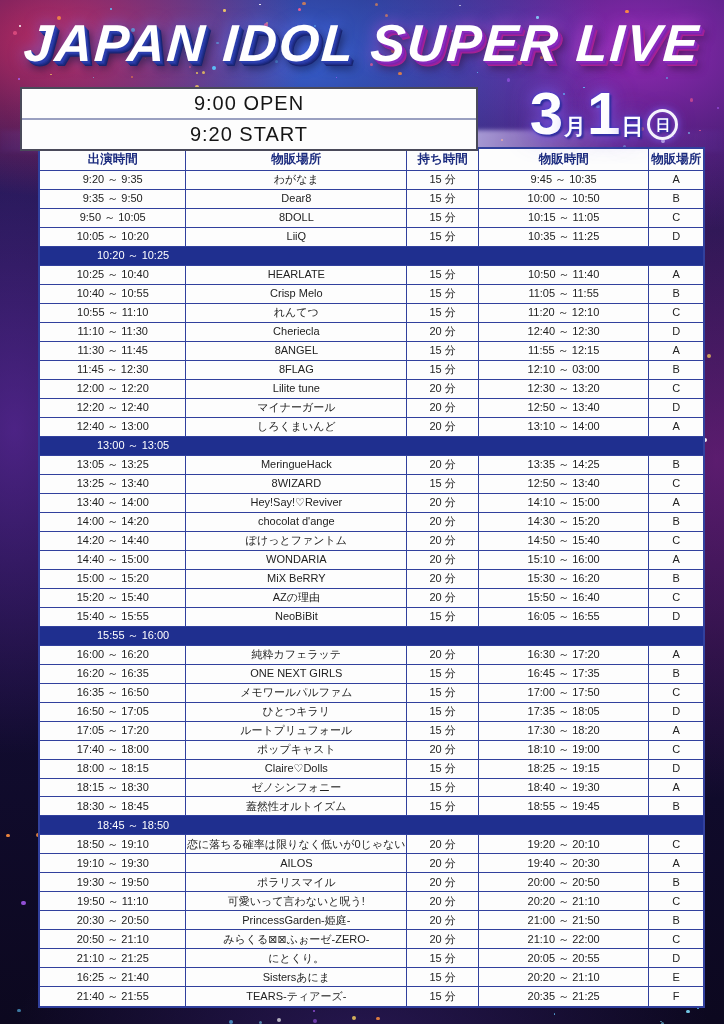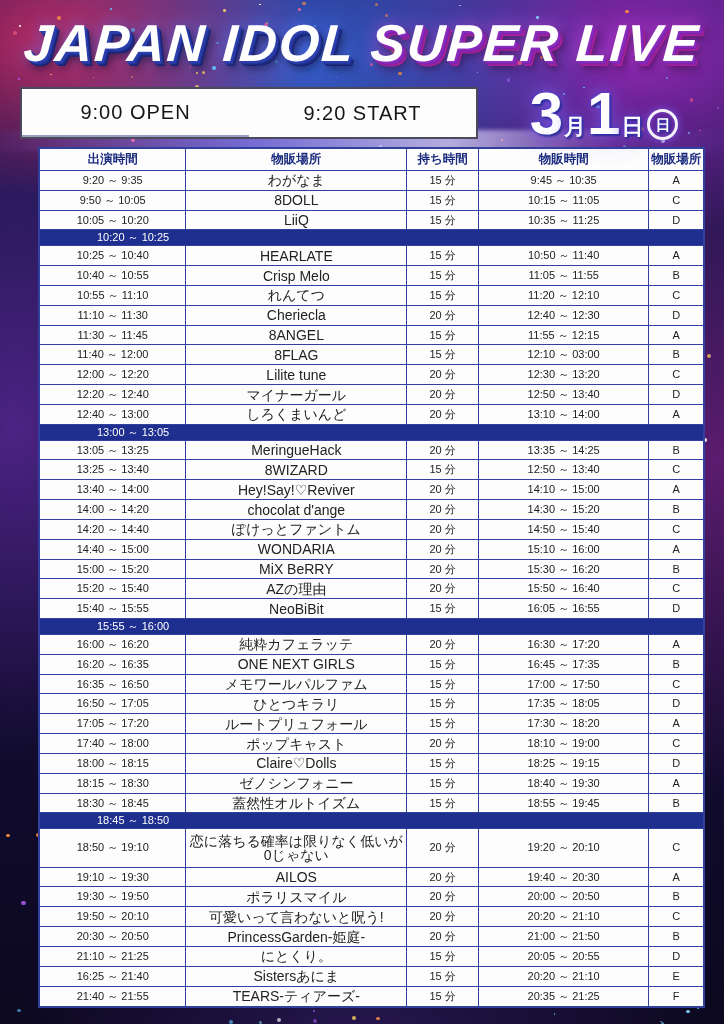--- a/index.html
+++ b/index.html
@@ -34,23 +34,23 @@
     text-shadow:1px 1px 0 #2c3fae,2px 2px 0 #2c3fae,3px 3px 0 #25359a,4px 4px 0 #1e2b85,
       5px 5px 0 #182470,6px 7px 10px rgba(0,0,20,.65),0 0 16px rgba(90,120,255,.75);
   }
   .title .t2{
     text-shadow:1px 1px 0 #8a2bbf,2px 2px 0 #8a2bbf,3px 3px 0 #7a25ab,4px 4px 0 #951fa6,
       5px 5px 0 #a8238f,6px 7px 10px rgba(20,0,25,.65),0 0 16px rgba(210,80,230,.75);
   }
 
   
   .info-box{
-    position:absolute;left:20px;top:87px;width:458px;height:52px;z-index:3;
+    position:absolute;left:20px;top:87px;width:458px;height:64px;z-index:3;
     background:#fdfdfd;border:2px solid #4a4a5a;box-sizing:border-box;
-    display:flex;flex-direction:row;
+    display:flex;flex-direction:column;
   }
   .info-box .line{
     flex:1;display:flex;align-items:center;justify-content:center;
     font-size:20px;letter-spacing:1px;color:#151515;
   }
   .info-box .line:first-child{border-bottom:2px solid #9aa0c0;}
 
   
   .date{
     position:absolute;left:492px;top:80px;width:224px;height:64px;z-index:3;
@@ -74,21 +74,21 @@
   .schedule col.c1{width:22.1%}.schedule col.c2{width:33.2%}.schedule col.c3{width:10.8%}
   .schedule col.c4{width:25.6%}.schedule col.c5{width:8.3%}
   .schedule th{
     border:1.5px solid #31409d;background:#fdfdfd;color:#1b2b7e;
     font-size:12.5px;font-weight:bold;height:21px;padding:0;
   }
   .schedule td{
     border:1.5px solid #31409d;background:#fdfdfd;color:#222;
     font-size:11px;text-align:center;padding:0;line-height:1;
   }
-  .schedule td.c-name{font-size:14px;}
+  .schedule td.c-name{font-size:11px;}
   .schedule tr.break td{
     background:#1f2f8f;color:#fff;text-align:left;padding-left:57px;font-size:11px;
   }
 </style>
 </head>
 <body>
 
 <div class="poster">
   <div class="confetti" id="confetti">
       <div class="dot" style="left: 376.3px; top: 1016.9px; width: 3.6px; height: 3.6px; background: rgb(255, 143, 63); opacity: 0.84;"></div>
@@ -302,20 +302,27 @@
     </thead>
     <tbody>
   <tr>
     <td class="c-time">9:20 ～ 9:35</td>
     <td class="c-name">わがなま</td>
     <td class="c-dur">15 分</td>
     <td class="c-sales">9:45 ～ 10:35</td>
     <td class="c-place">A</td>
   </tr>
 
+  <tr>
+    <td class="c-time">9:35 ～ 9:50</td>
+    <td class="c-name">Dear8</td>
+    <td class="c-dur">15 分</td>
+    <td class="c-sales">10:00 ～ 10:50</td>
+    <td class="c-place">B</td>
+  </tr>
 
   <tr>
     <td class="c-time">9:50 ～ 10:05</td>
     <td class="c-name">8DOLL</td>
     <td class="c-dur">15 分</td>
     <td class="c-sales">10:15 ～ 11:05</td>
     <td class="c-place">C</td>
   </tr>
 
   <tr>
@@ -364,21 +371,21 @@
 
   <tr>
     <td class="c-time">11:30 ～ 11:45</td>
     <td class="c-name">8ANGEL</td>
     <td class="c-dur">15 分</td>
     <td class="c-sales">11:55 ～ 12:15</td>
     <td class="c-place">A</td>
   </tr>
 
   <tr>
-    <td class="c-time">11:40 ～ 12:00</td>
+    <td class="c-time">11:45 ～ 12:30</td>
     <td class="c-name">8FLAG</td>
     <td class="c-dur">15 分</td>
     <td class="c-sales">12:10 ～ 03:00</td>
     <td class="c-place">B</td>
   </tr>
 
   <tr>
     <td class="c-time">12:00 ～ 12:20</td>
     <td class="c-name">Lilite tune</td>
     <td class="c-dur">20 分</td>
@@ -577,36 +584,43 @@
 
   <tr>
     <td class="c-time">19:30 ～ 19:50</td>
     <td class="c-name">ポラリスマイル</td>
     <td class="c-dur">20 分</td>
     <td class="c-sales">20:00 ～ 20:50</td>
     <td class="c-place">B</td>
   </tr>
 
   <tr>
-    <td class="c-time">19:50 ～ 20:10</td>
+    <td class="c-time">19:50 ～ 11:10</td>
     <td class="c-name">可愛いって言わないと呪う!</td>
     <td class="c-dur">20 分</td>
     <td class="c-sales">20:20 ～ 21:10</td>
     <td class="c-place">C</td>
   </tr>
 
 
   <tr>
     <td class="c-time">20:30 ～ 20:50</td>
     <td class="c-name">PrincessGarden-姫庭-</td>
     <td class="c-dur">20 分</td>
     <td class="c-sales">21:00 ～ 21:50</td>
     <td class="c-place">B</td>
   </tr>
 
+  <tr>
+    <td class="c-time">20:50 ～ 21:10</td>
+    <td class="c-name">みらくる⊠⊠ふぉーゼ-ZERO-</td>
+    <td class="c-dur">20 分</td>
+    <td class="c-sales">21:10 ～ 22:00</td>
+    <td class="c-place">C</td>
+  </tr>
 
   <tr>
     <td class="c-time">21:10 ～ 21:25</td>
     <td class="c-name">にとくり。</td>
     <td class="c-dur">15 分</td>
     <td class="c-sales">20:05 ～ 20:55</td>
     <td class="c-place">D</td>
   </tr>
 
   <tr>

